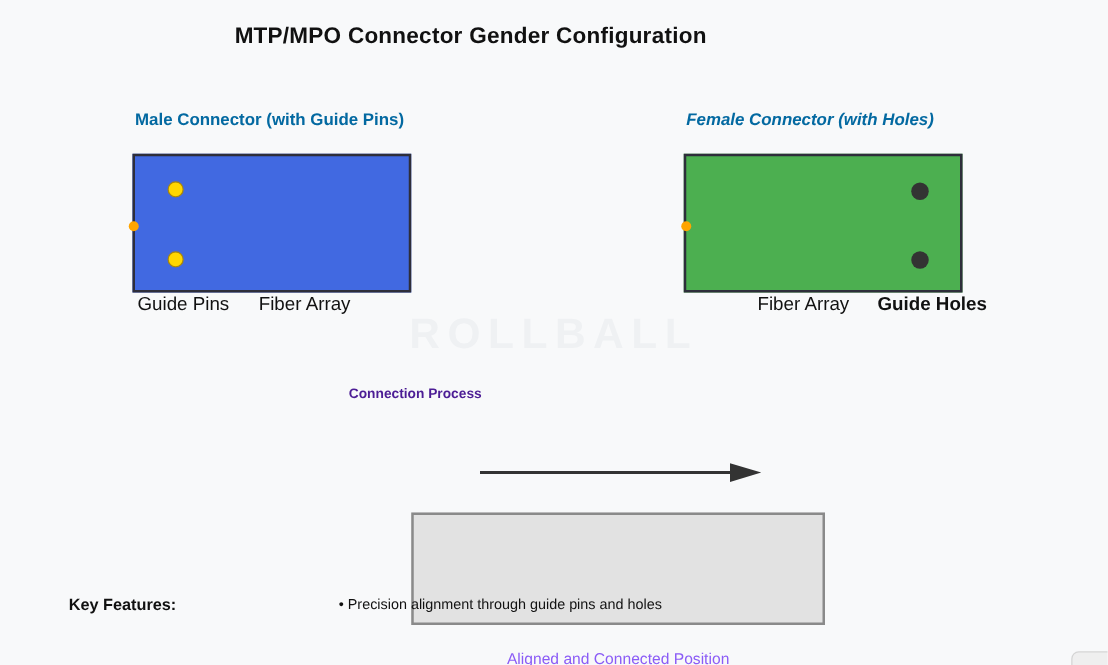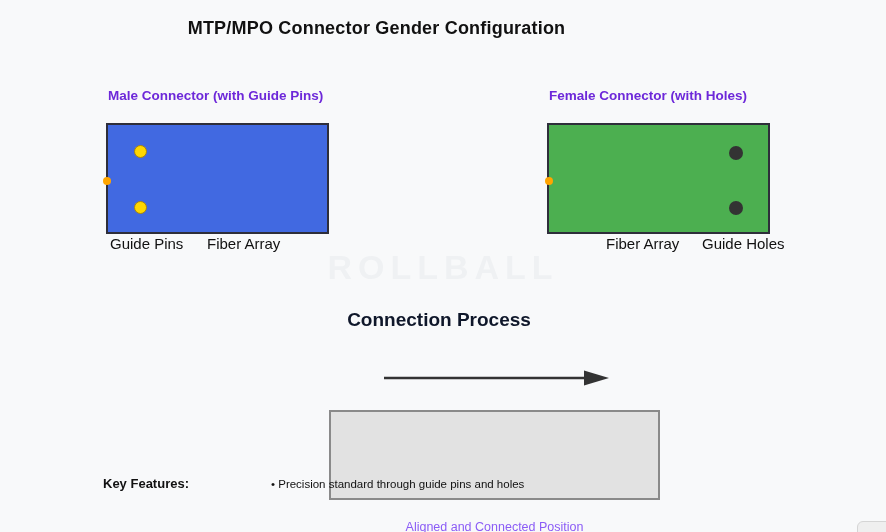--- a/index.html
+++ b/index.html
@@ -25,24 +25,24 @@
     font-weight: bold;
     color: #111;
     letter-spacing: 0.2px;
   }
 
   .connector-heading {
     position: absolute;
     top: 88px;
     font-size: 13.5px;
     font-weight: bold;
-    color: #6d28d9;
+    color: #0369a1;
   }
   .heading-male { left: 108px; }
-  .heading-female { left: 549px; }
+  .heading-female { left: 549px; font-style: italic; }
 
   .connector-body {
     position: absolute;
     top: 123px;
     width: 223px;
     height: 111px;
     border: 2px solid #2e2e3a;
   }
   .body-male   { left: 106px; background: var(--male-color, #4169E1); }
   .body-female { left: 547px; background: var(--female-color, #4CAF50); }
@@ -75,42 +75,41 @@
 
   .part-label {
     position: absolute;
     top: 235px;
     font-size: 15px;
     color: #111;
   }
   .label-guide-pins  { left: 110px; }
   .label-fiber-m     { left: 207px; }
   .label-fiber-f     { left: 606px; }
-  .label-guide-holes { left: 702px; }
+  .label-guide-holes { left: 702px; font-weight: bold; }
 
   .watermark {
     position: absolute;
     left: 0; top: 248px;
     width: 886px;
     text-align: center;
     font-size: 34px;
     font-weight: bold;
     letter-spacing: 6px;
     color: rgba(130, 140, 160, 0.07);
     user-select: none;
   }
 
   .process-heading {
     position: absolute;
     left: 279px; top: 309px;
     width: 320px;
-    text-align: center;
-    font-size: 19px;
-    font-weight: bold;
-    color: #0f172a;
+    font-size: 11px;
+    font-weight: bold;
+    color: #4c1d95;
   }
 
   .process-arrow {
     position: absolute;
     left: 380px; top: 367px;
     width: 232px; height: 22px;
   }
 
   .connected-box {
     position: absolute;
@@ -127,21 +126,20 @@
     font-size: 12.5px;
     color: #8b5cf6;
   }
 
   .key-features-label {
     position: absolute;
     left: 55px; top: 476px;
     font-size: 13px;
     font-weight: bold;
     color: #111;
-    margin-left: 48px;
   }
   .feature-item {
     position: absolute;
     top: 478px;
     font-size: 11.5px;
     color: #111;
     white-space: nowrap;
   }
   .feature-1 { left: 271px; }
   .feature-2 { left: 604px; }
@@ -186,17 +184,17 @@
 
   <svg class="process-arrow" viewBox="0 0 232 22" aria-hidden="true">
     <line x1="4" y1="11" x2="206" y2="11" stroke="#333333" stroke-width="2.5"></line>
     <polygon points="204,3.5 229,11 204,18.5" fill="#333333"></polygon>
   </svg>
 
   <div class="connected-box"></div>
   <div class="connected-caption">Aligned and Connected Position</div>
 
   <div class="key-features-label">Key Features:</div>
-  <div class="feature-item feature-1">• Precision standard through guide pins and holes</div>
+  <div class="feature-item feature-1">• Precision alignment through guide pins and holes</div>
 
   <div class="corner-peek"></div>
 
 </div>
 
 </body></html>

